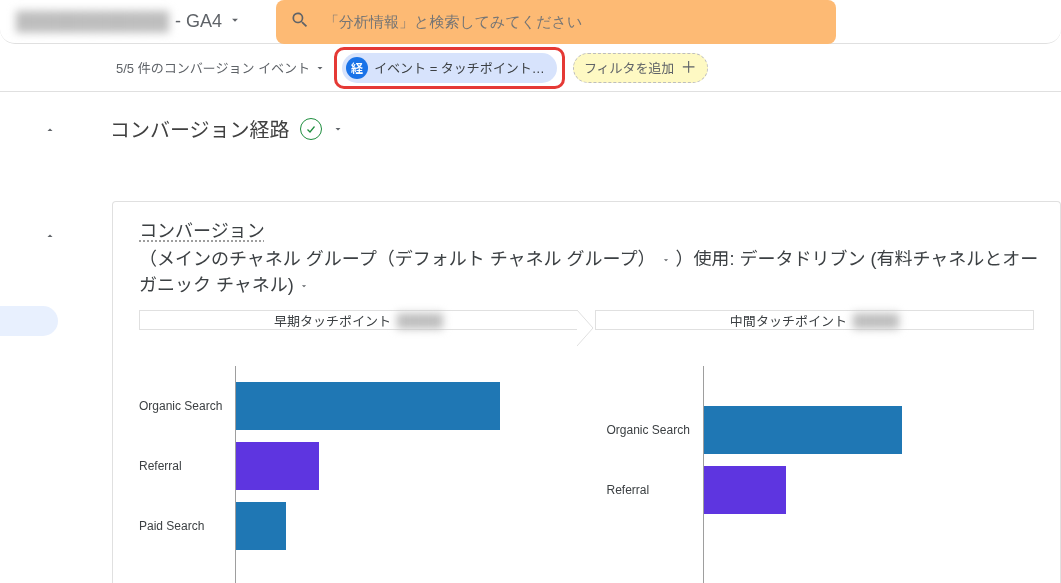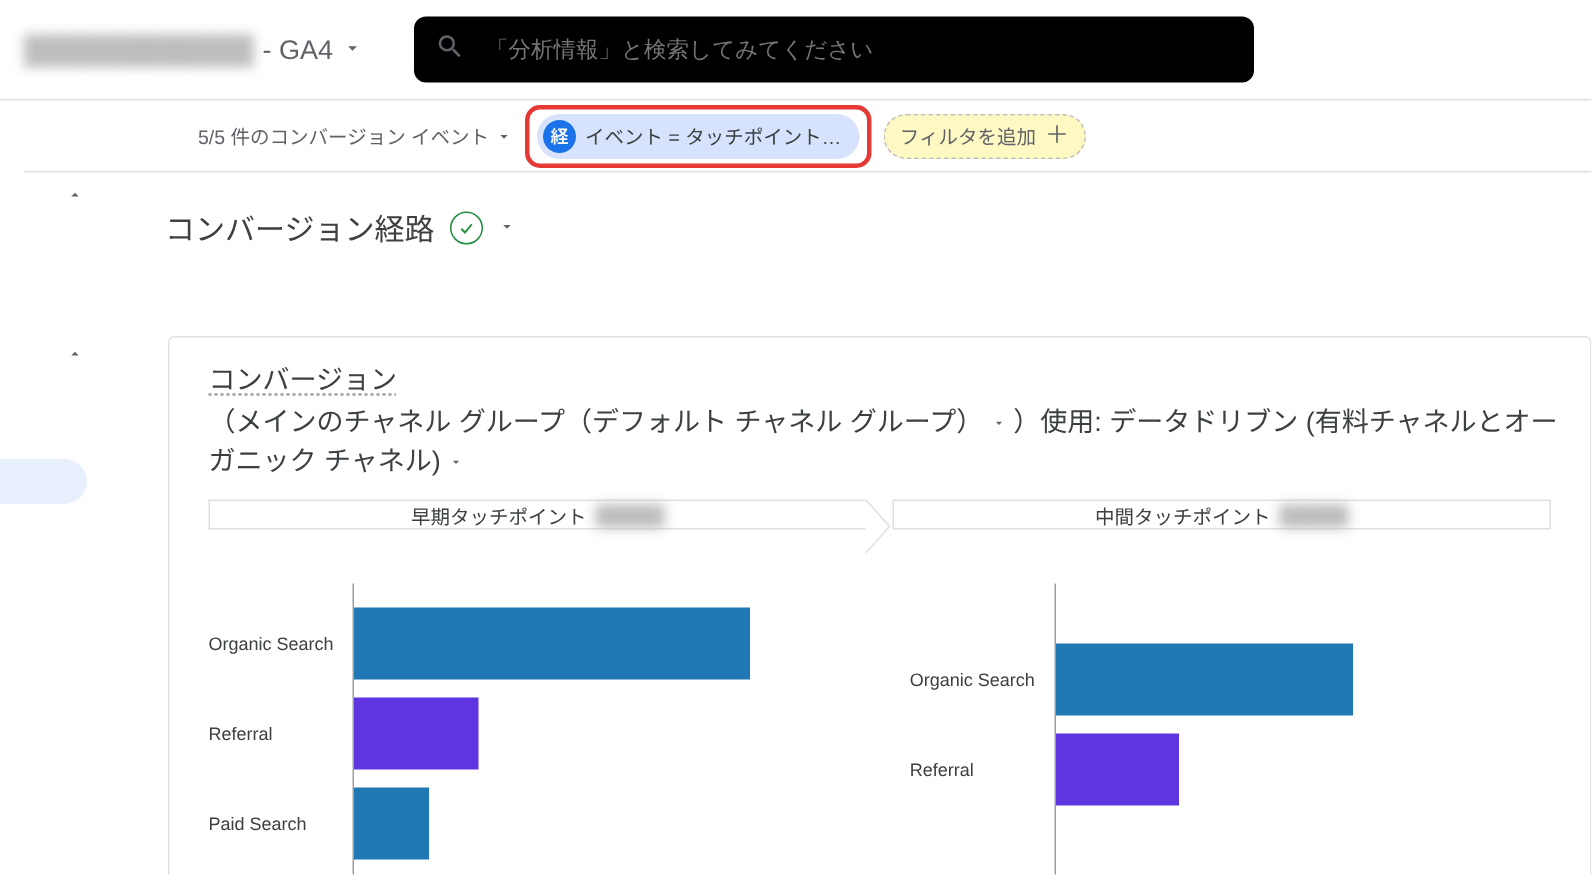--- a/index.html
+++ b/index.html
@@ -1,39 +1,39 @@
 <!DOCTYPE html>
 <html><head>
 <meta charset="utf-8">
 <style>
   * { box-sizing: border-box; margin: 0; padding: 0; }
   html, body { width: 1061px; height: 583px; font-family: "Helvetica Neue", Arial, "Hiragino Sans", "Noto Sans JP", sans-serif; background: #fff; color: #3c4043; overflow: hidden; }
 
   
-  .header { display: flex; align-items: center; height: 67px; padding: 0 16px; border-bottom: 1px solid #e0e0e0; }
+  .header { display: flex; align-items: center; height: 44px; padding: 0 16px; border-bottom: 1px solid #e0e0e0; border-radius: 15px; }
   .property {
     display: flex; align-items: center; gap: 6px; font-size: 18px; color: #5f6368; padding-right: 20px;
   }
   .property .blur { filter: blur(4px); color:#bdbdbd; letter-spacing: 0; }
   .property svg { width: 14px; height: 14px; fill: #5f6368; }
   .searchbar {
-    flex: 0 0 560px; height: 44px; background: #000000; border-radius: 8px;
+    flex: 0 0 560px; height: 44px; background: #fdba74; border-radius: 8px;
     display: flex; align-items: center; padding: 0 14px; margin-left: 14px;
   }
   .searchbar svg { width: 20px; height: 20px; fill: #5f6368; flex-shrink:0; }
   .searchbar input {
     border: none; background: transparent; outline: none; font-size: 15px;
     margin-left: 14px; width: 100%; color:#5f6368;
   }
 
   
   .filterbar {
     display: flex; align-items: center; gap: 8px; height: 48px;
     padding-left: 116px; border-bottom: 1px solid #e0e0e0;
-    font-size: 13px; color: #5f6368; margin-left: 16px;
+    font-size: 13px; color: #5f6368;
   }
   .conv-selector { display: inline-flex; align-items: center; gap:4px; }
   .conv-selector svg, .chip svg { width: 12px; height: 12px; fill: #5f6368; }
 
   .highlight-box {
     border: 3px solid #e53935; border-radius: 10px; padding: 3px 5px;
     display: inline-flex; align-items: center;
   }
   .chip {
     display: inline-flex; align-items: center; height: 30px; padding: 0 12px 0 4px;

